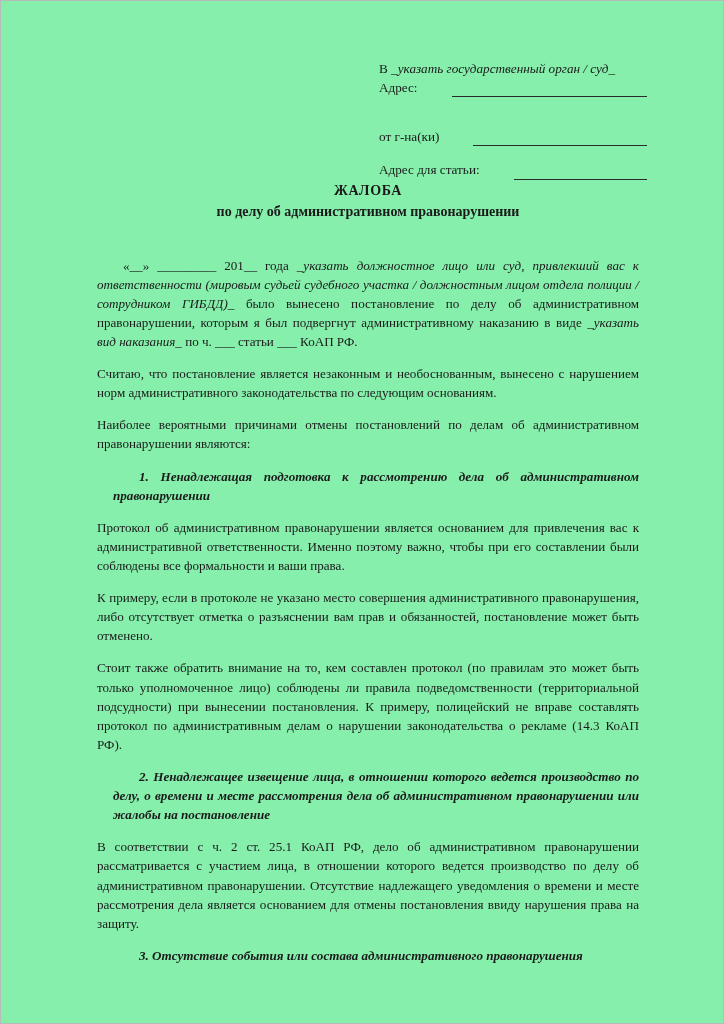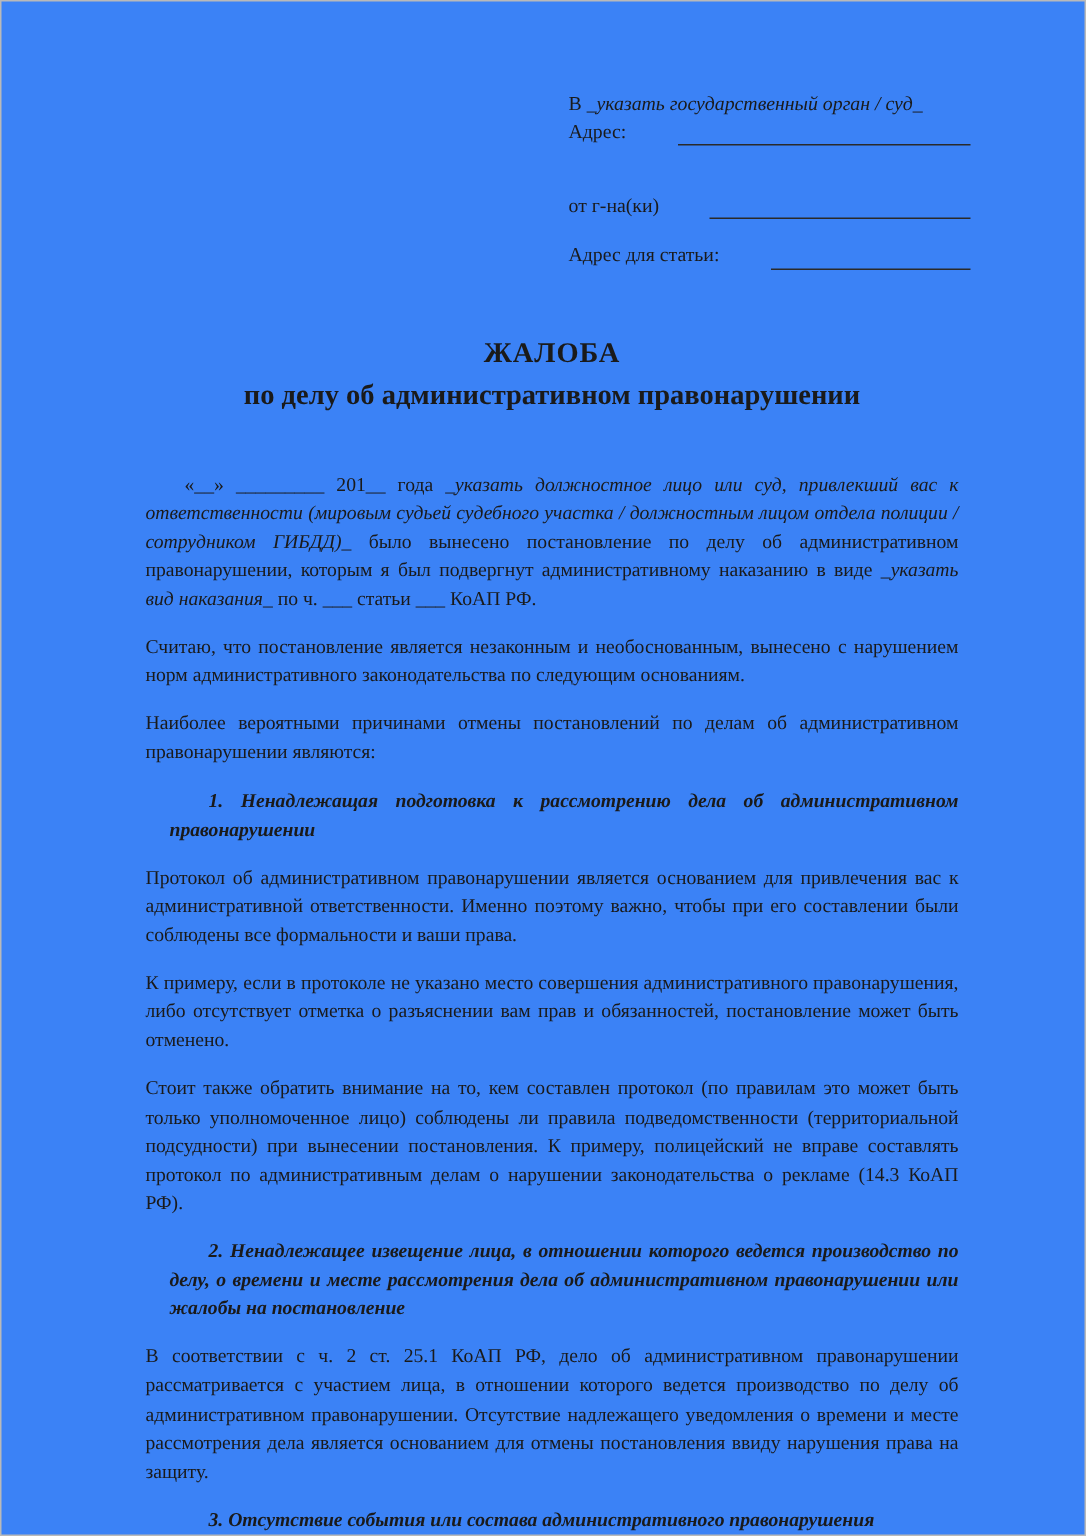--- a/index.html
+++ b/index.html
@@ -10,21 +10,21 @@
   }
   body {
     font-family: "Liberation Serif", "DejaVu Serif", serif;
     color: #1a1a1a;
   }
   .page {
     position: relative;
     width: 724px;
     height: 1024px;
     box-sizing: border-box;
-    background: #3b82f6;
+    background: #86efac;
     border: 1px solid #b9b9b9;
     overflow: hidden;
   }
   .sheet {
     position: absolute;
     left: 0;
     top: 0;
     right: 0;
     bottom: 0;
     padding: 58px 84px 0 96px;
@@ -57,24 +57,23 @@
     flex: 1 1 auto;
     border-bottom: 1px solid #2a2a2a;
     height: 13px;
     margin-left: 2px;
   }
   .gap-a { height: 30px; }
   .gap-b { height: 14px; }
 
   
   .title-block {
-    margin-top: 42px;
     text-align: center;
     font-weight: bold;
-    font-size: 19px;
+    font-size: 14px;
     line-height: 1.5;
   }
   .title-main {
     letter-spacing: 0.6px;
   }
   .title-sub .it {
     font-style: italic;
     font-weight: bold;
   }
 

